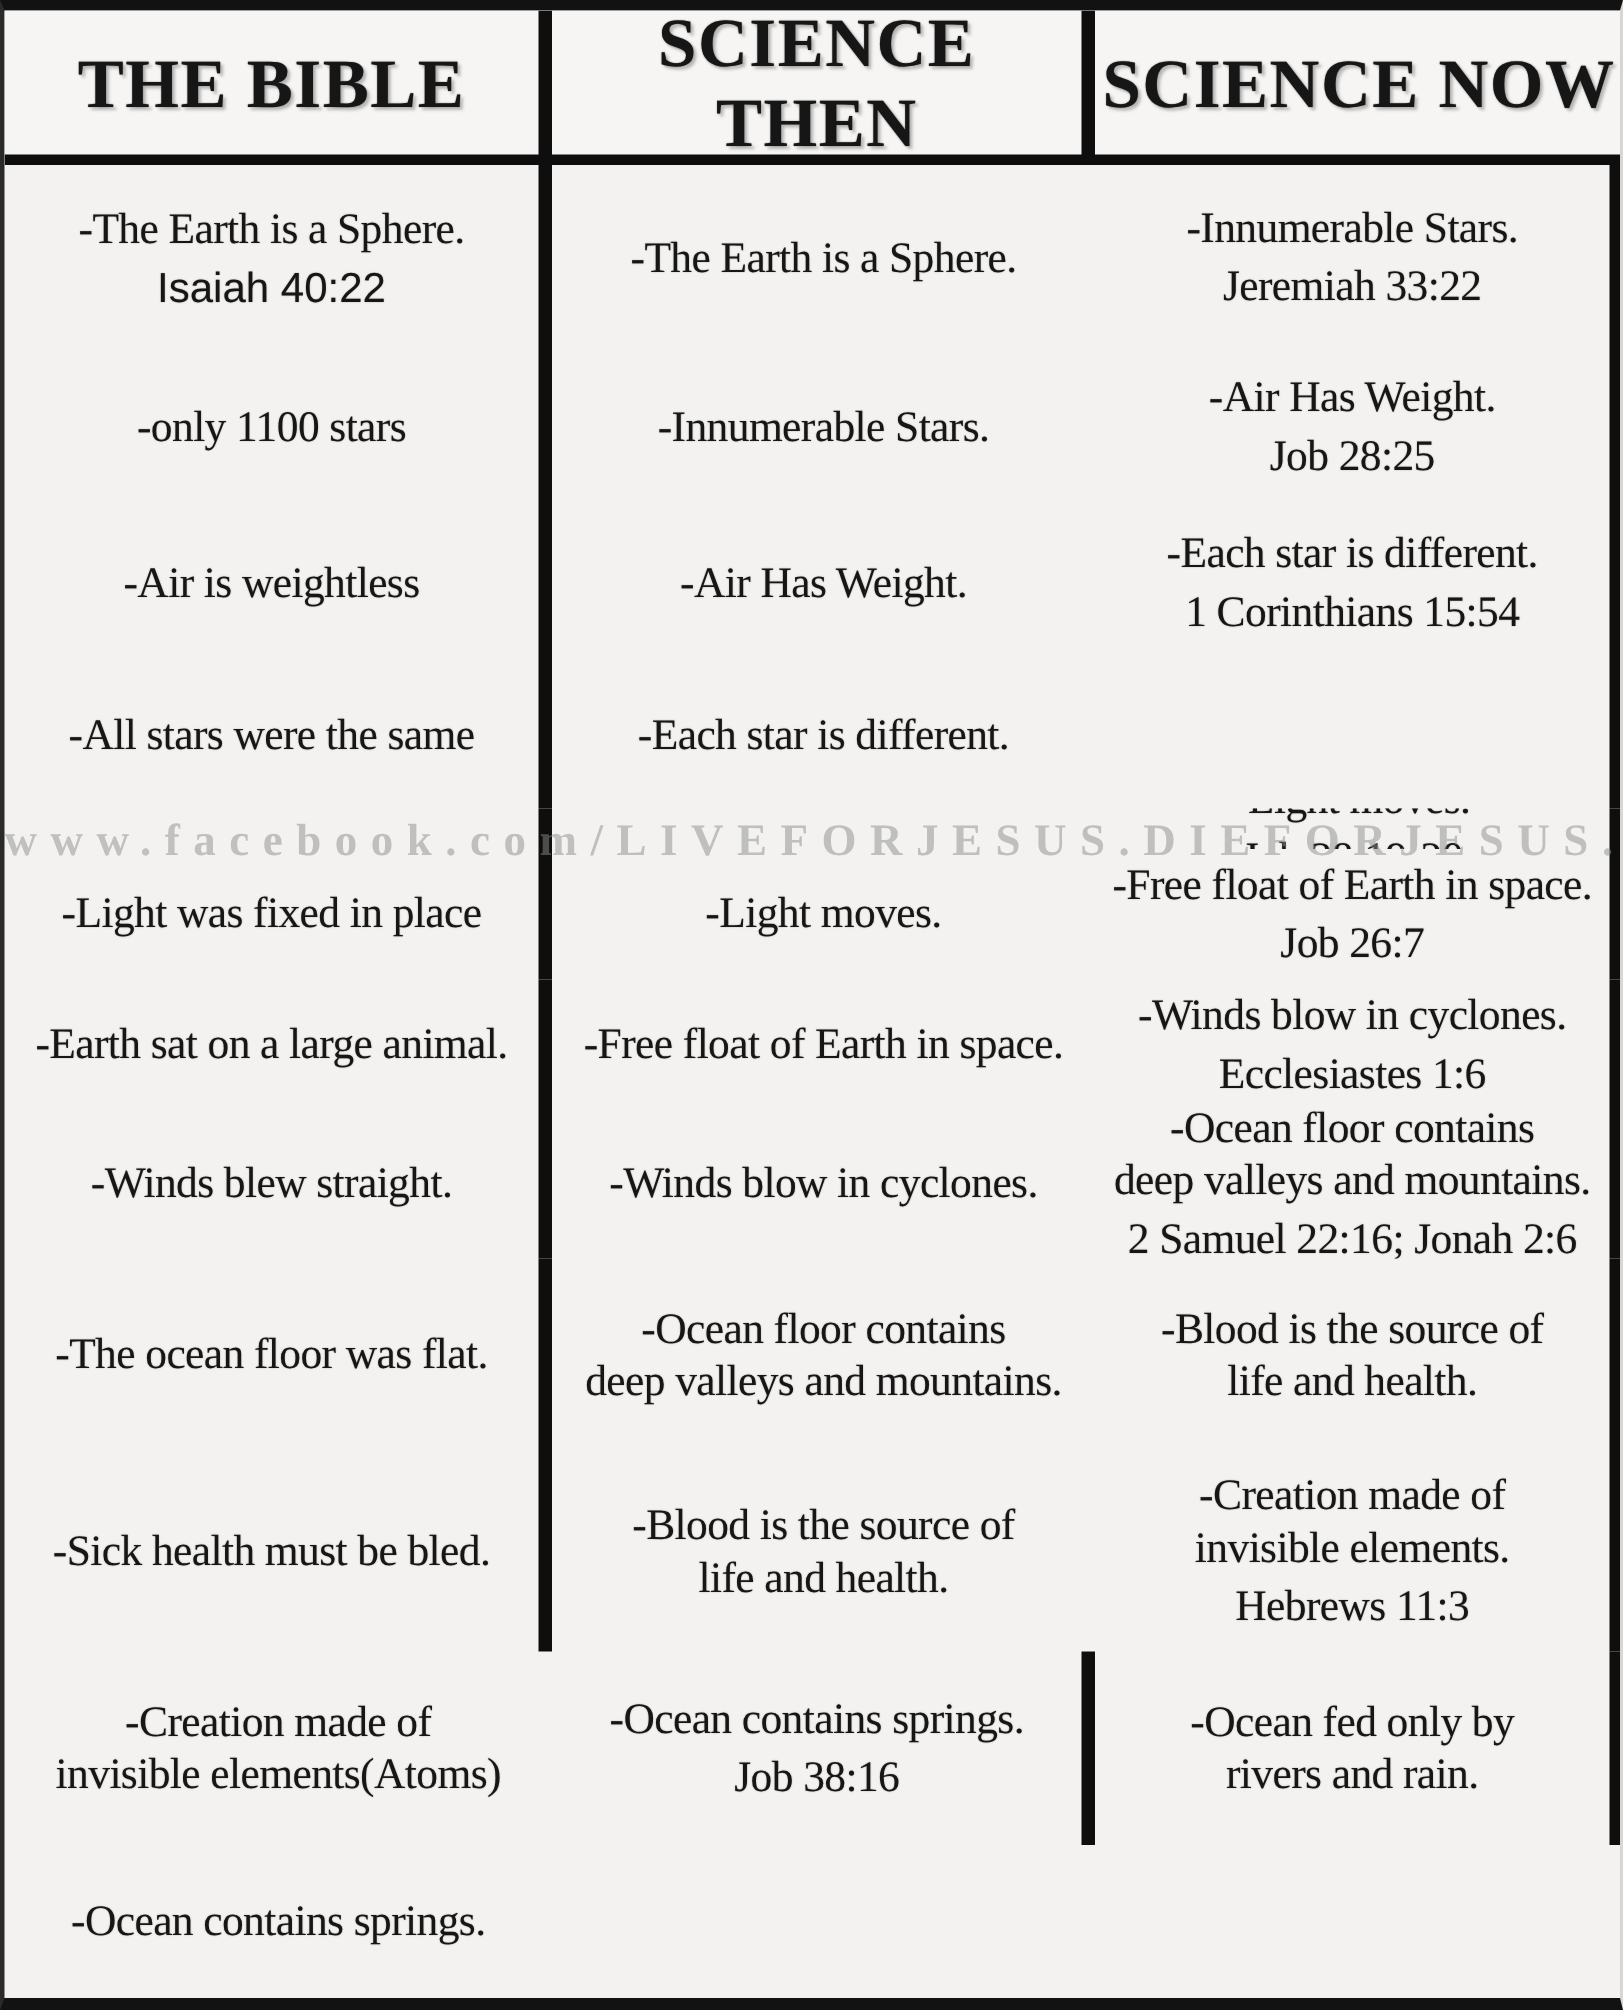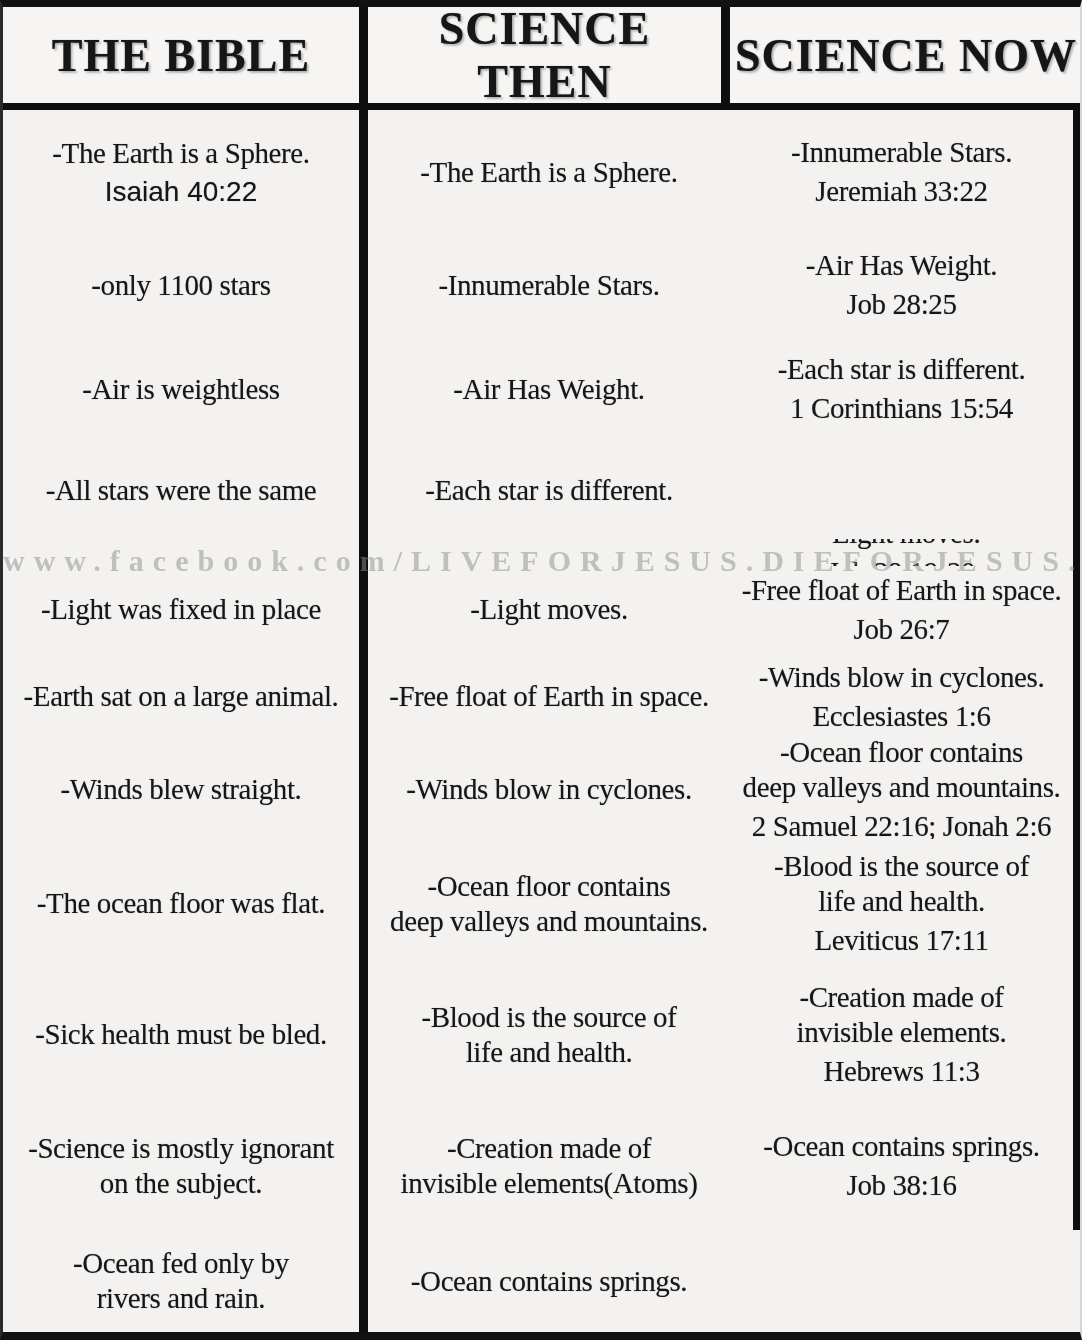--- a/index.html
+++ b/index.html
@@ -159,39 +159,34 @@
       <div class="claim">-The ocean floor was flat.</div>
     </div>
     <div class="cell body c3">
       <div class="claim">-Ocean floor contains
 deep valleys and mountains.</div>
     </div>
 
     <div class="cell body c1">
       <div class="claim">-Blood is the source of
 life and health.</div>
-      <div class="verse">Leviticus 17:11</div>
     </div>
     <div class="cell body c2">
       <div class="claim">-Sick health must be bled.</div>
     </div>
     <div class="cell body c3">
       <div class="claim">-Blood is the source of
 life and health.</div>
     </div>
 
     <div class="cell body c1">
       <div class="claim">-Creation made of
 invisible elements.</div>
       <div class="verse">Hebrews 11:3</div>
     </div>
-    <div class="cell body c2">
-      <div class="claim">-Science is mostly ignorant
-on the subject.</div>
-    </div>
     <div class="cell body c3">
       <div class="claim">-Creation made of
 invisible elements(Atoms)</div>
     </div>
 
     <div class="cell body c1">
       <div class="claim">-Ocean contains springs.</div>
       <div class="verse">Job 38:16</div>
     </div>
     <div class="cell body c2">

